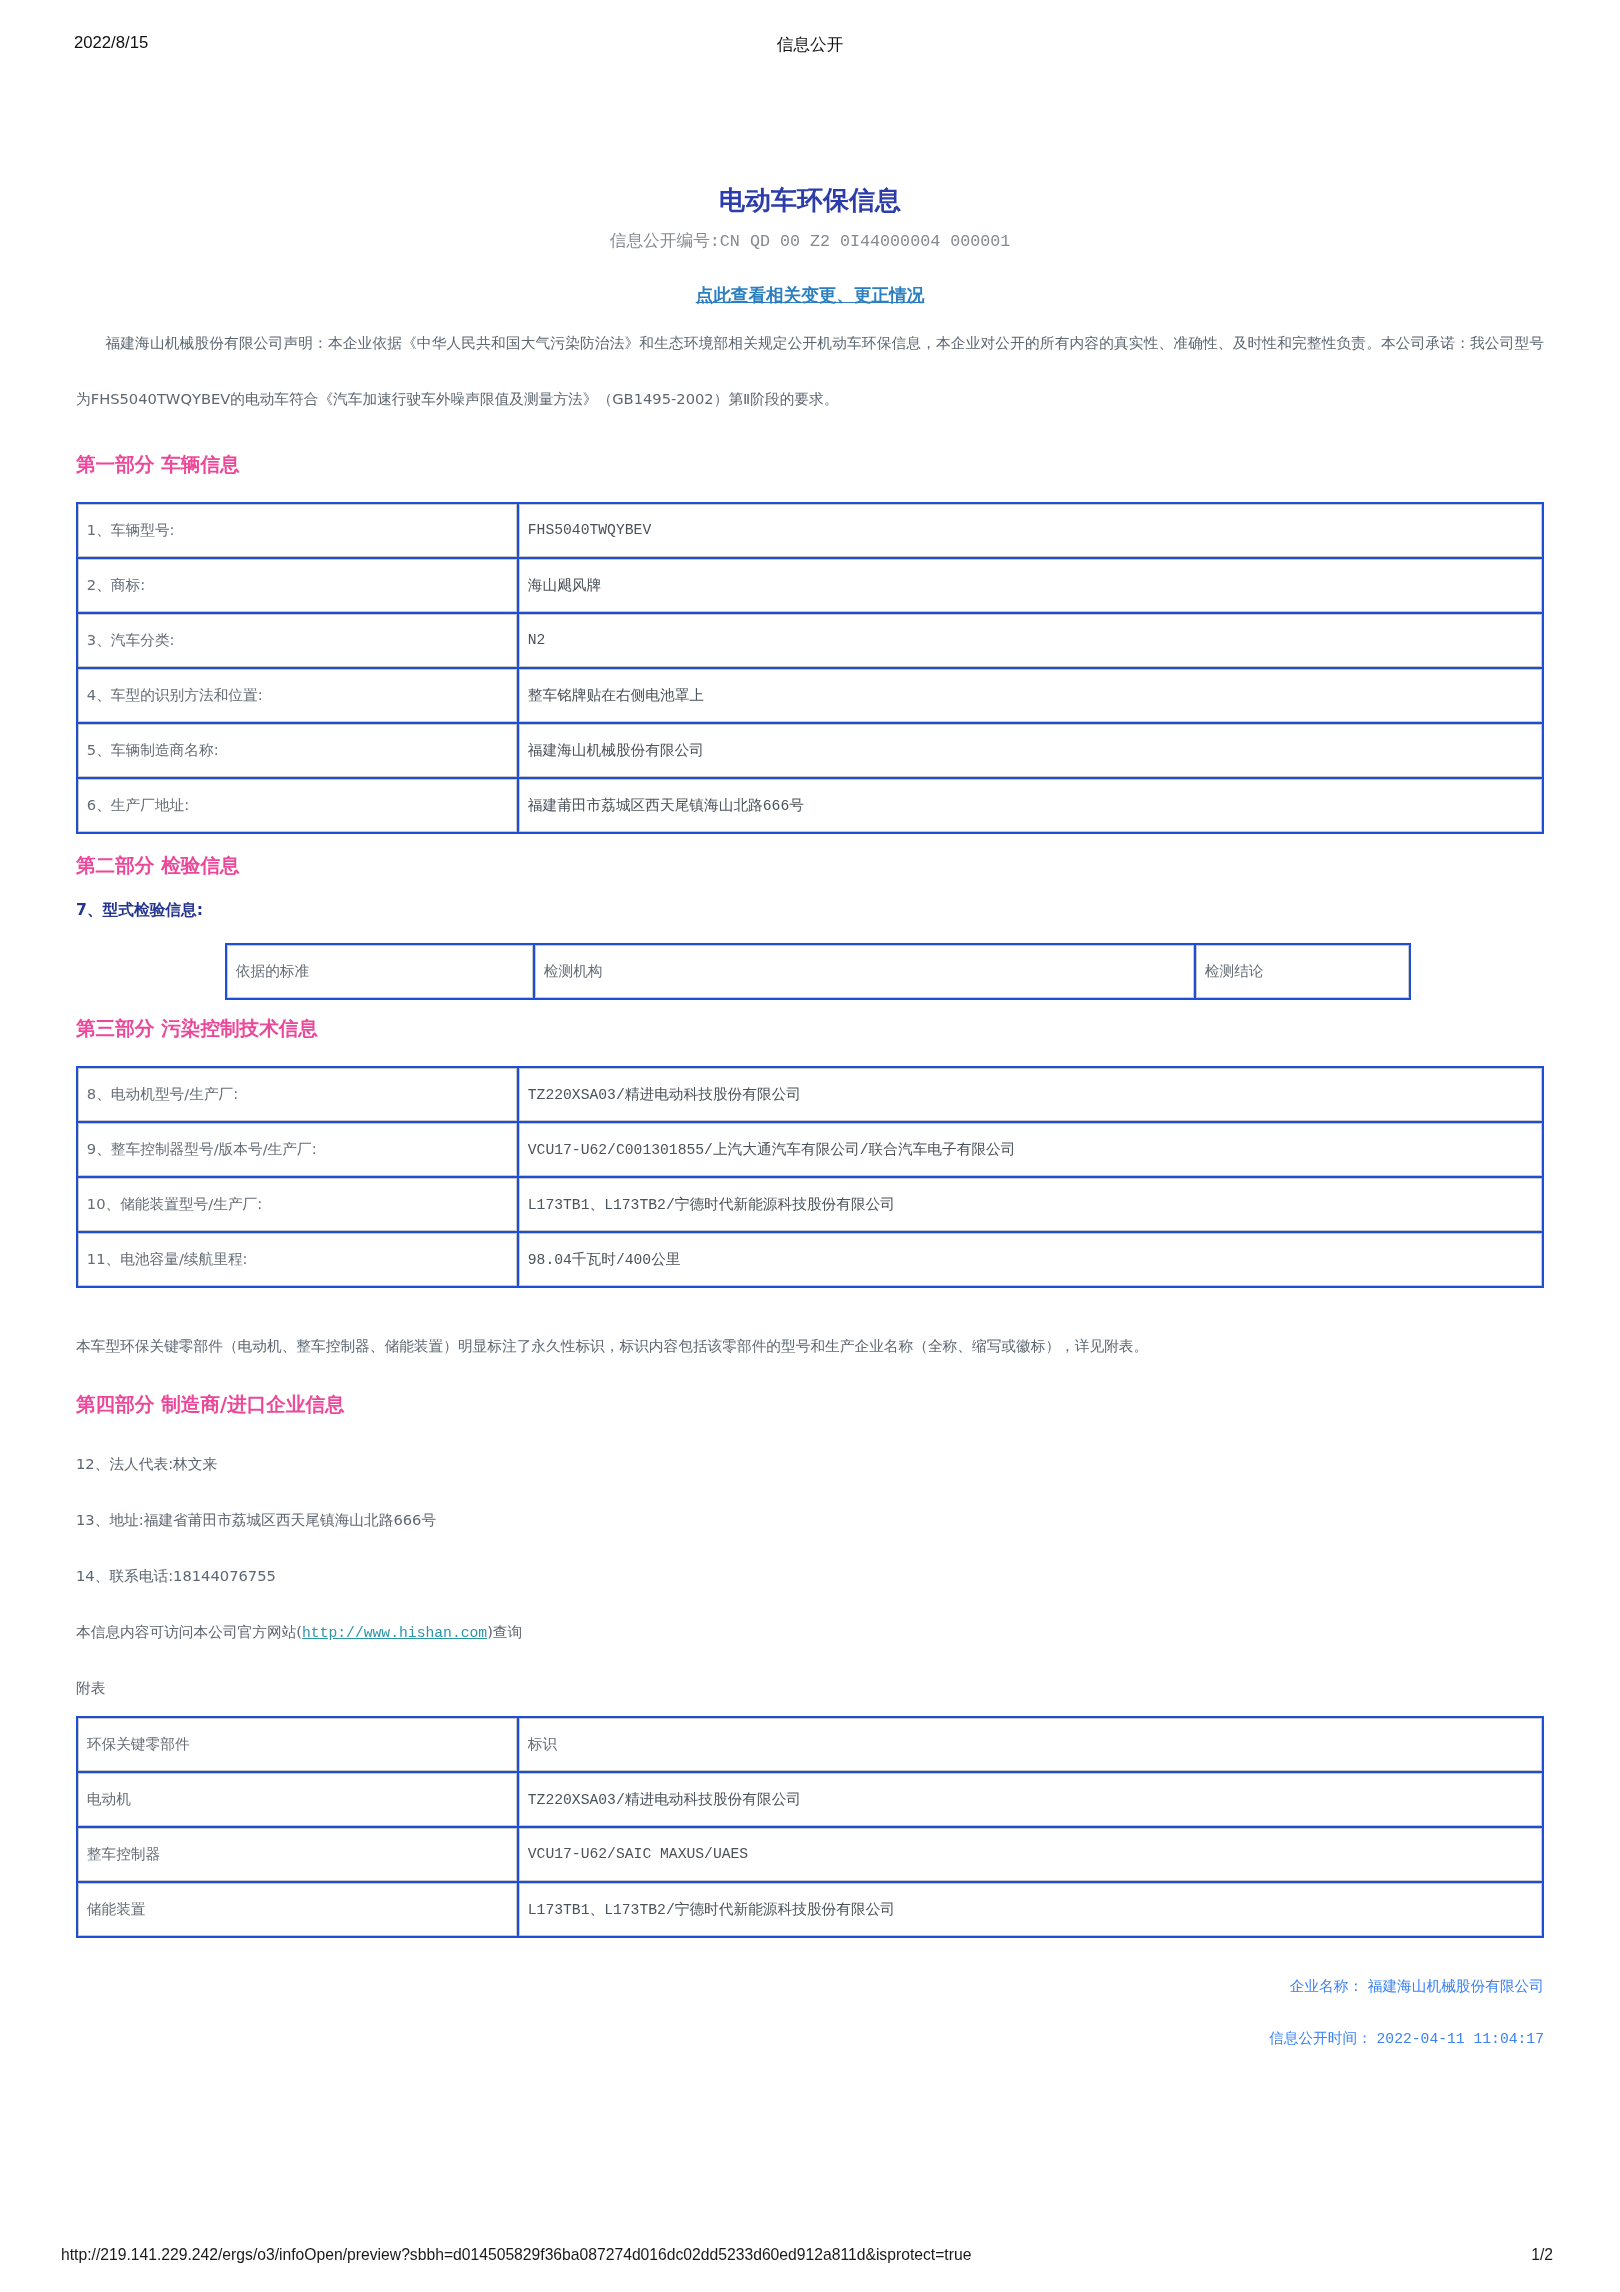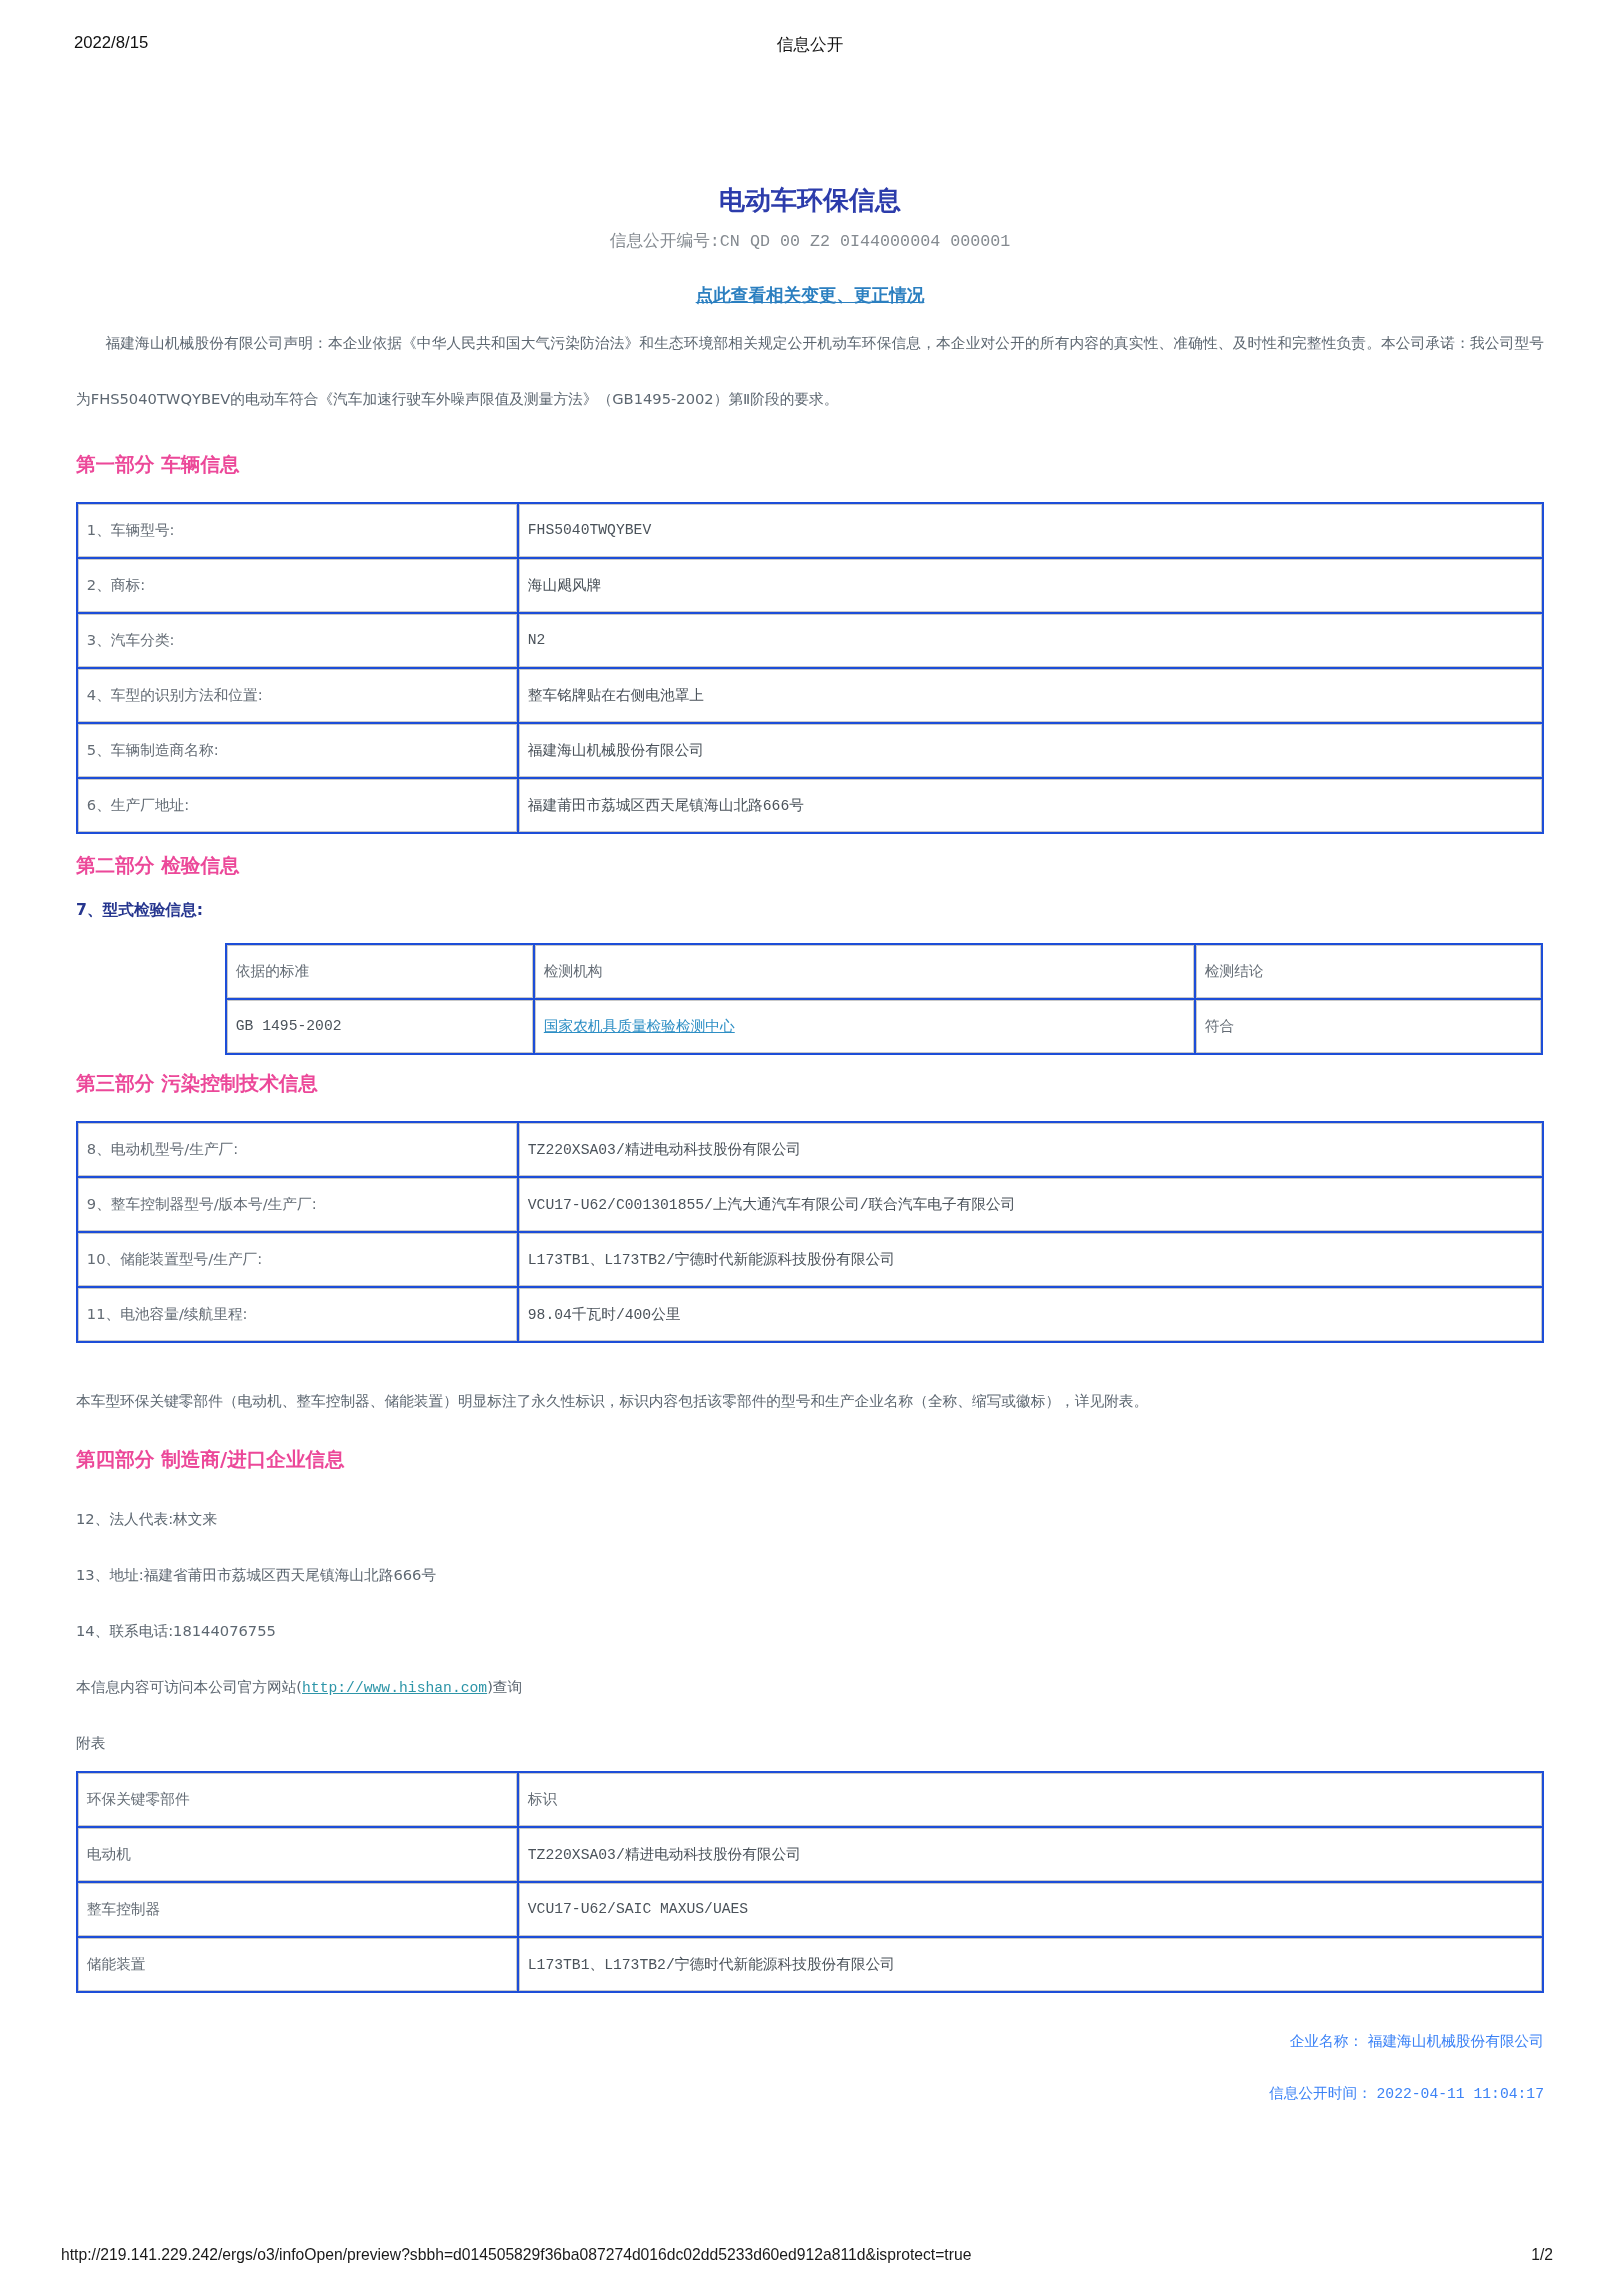--- a/index.html
+++ b/index.html
@@ -54,21 +54,21 @@
   }
   table.info td{
     background:#fff;border:1px solid #c9c9c9;height:51px;
     padding:0 7.8px;vertical-align:middle;font-size:14.7px;overflow:hidden;
   }
   td.lbl{color:#646c75;}
   td.val{
     color:#4a525a;
     font-family:"Liberation Mono","DejaVu Sans Mono",monospace;
   }
-  .type-table-wrap{margin-left:149px;width:1318px;}
+  .type-table-wrap{margin-left:149px;width:1186px;}
   .type-table-wrap table.info{margin-top:21.6px;}
   a.cell-link{color:#2e8fc5;text-decoration:underline;cursor:pointer;
     font-family:"Liberation Mono","DejaVu Sans Mono",monospace;font-size:14.7px;}
   .note{margin-top:49px;font-size:14.7px;color:#5d6771;}
   .plain-item{margin-top:37px;font-size:14.7px;color:#5d6771;}
   a.site-link{
     color:#2d95a8;text-decoration:underline;cursor:pointer;
     font-family:"Liberation Mono","DejaVu Sans Mono",monospace;
   }
   .appendix-label{margin-top:37px;font-size:14.7px;color:#5d6771;}
@@ -140,27 +140,20 @@
           <col style="width:306px">
           <col style="width:659px">
           <col>
         </colgroup>
       <tbody>
           <tr>
         <td class="lbl">依据的标准</td>
         <td class="lbl">检测机构</td>
         <td class="lbl">检测结论</td>
       </tr>
-      <tr>
-        <td class="val">GB 1495-2002</td>
-        <td>
-          <a class="cell-link">国家农机具质量检验检测中心</a>
-        </td>
-        <td class="lbl">符合</td>
-      </tr>
     </tbody>
       </table>
   </div>
 
   <div class="section-title st3">第三部分 污染控制技术信息</div>
   <table class="info">
     <colgroup>
         <col style="width:439px">
         <col>
       </colgroup>

